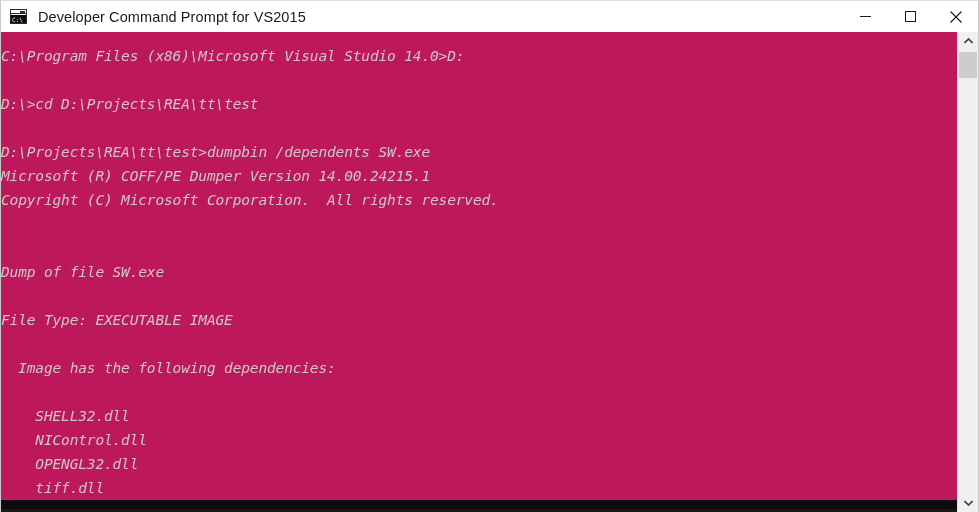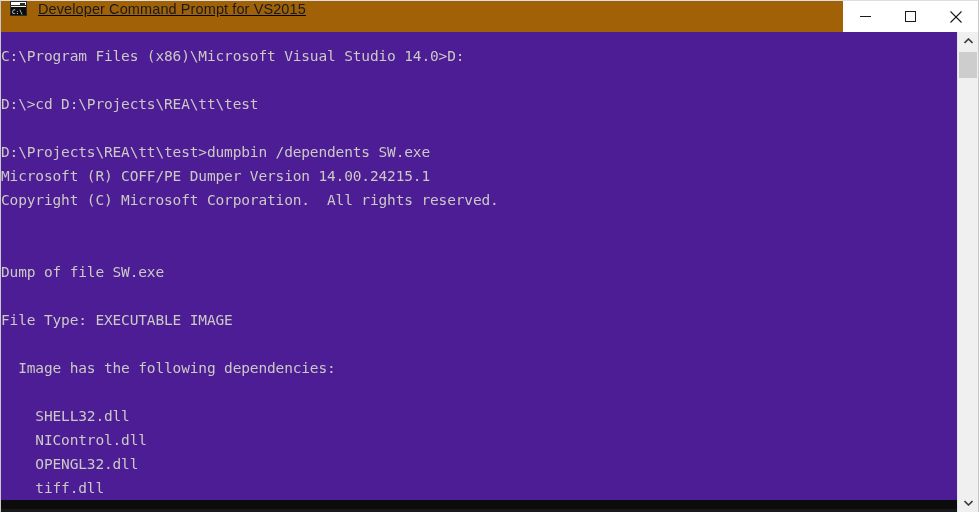--- a/index.html
+++ b/index.html
@@ -26,25 +26,24 @@
     overflow: hidden;
   }
 
   
   .titlebar {
     position: absolute;
     left: 0;
     top: 0;
     width: 100%;
     height: 31px;
-    background: #a16207;
-    display: flex;
-    align-items: flex-start;
-    box-sizing: border-box;
-    text-decoration: underline;
+    background: #ffffff;
+    display: flex;
+    align-items: center;
+    box-sizing: border-box;
   }
 
   .app-icon {
     width: 17px;
     height: 15px;
     margin-left: 9px;
     margin-right: 11px;
     flex: 0 0 auto;
     position: relative;
     background: #f2f2f2;
@@ -102,22 +101,23 @@
   }
   .win-btn svg { display: block; }
 
   
   .console {
     position: absolute;
     left: 0;
     top: 31px;
     width: 958px;
     bottom: 12px;
-    background: #4c1d95;
-    overflow: hidden;
+    background: #be185d;
+    overflow: hidden;
+    font-style: italic;
   }
   .console-lines {
     font-family: "DejaVu Sans Mono", monospace;
     font-size: 14.5px;
     line-height: 24px;
     color: #ccc9c4;
     white-space: pre;
     letter-spacing: -0.15px;
     padding-top: 12px;
   }

